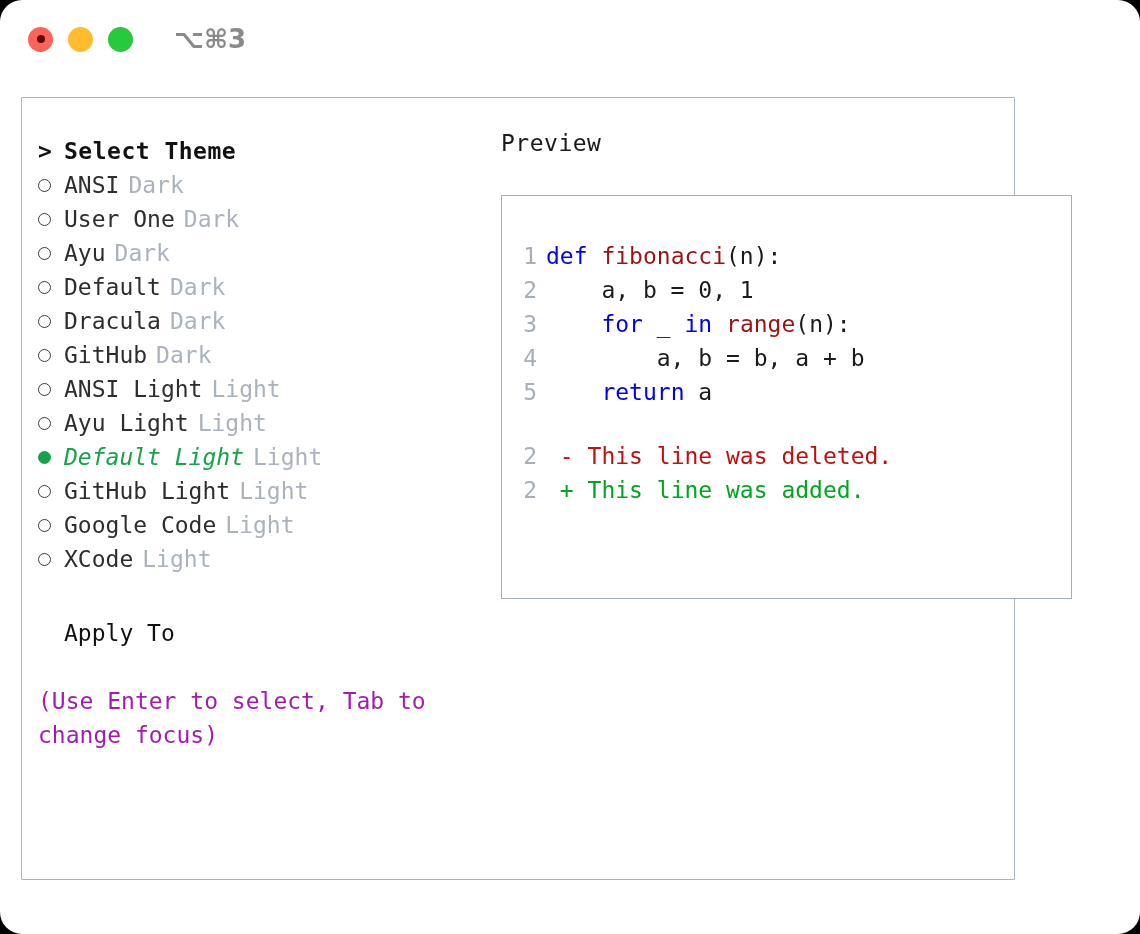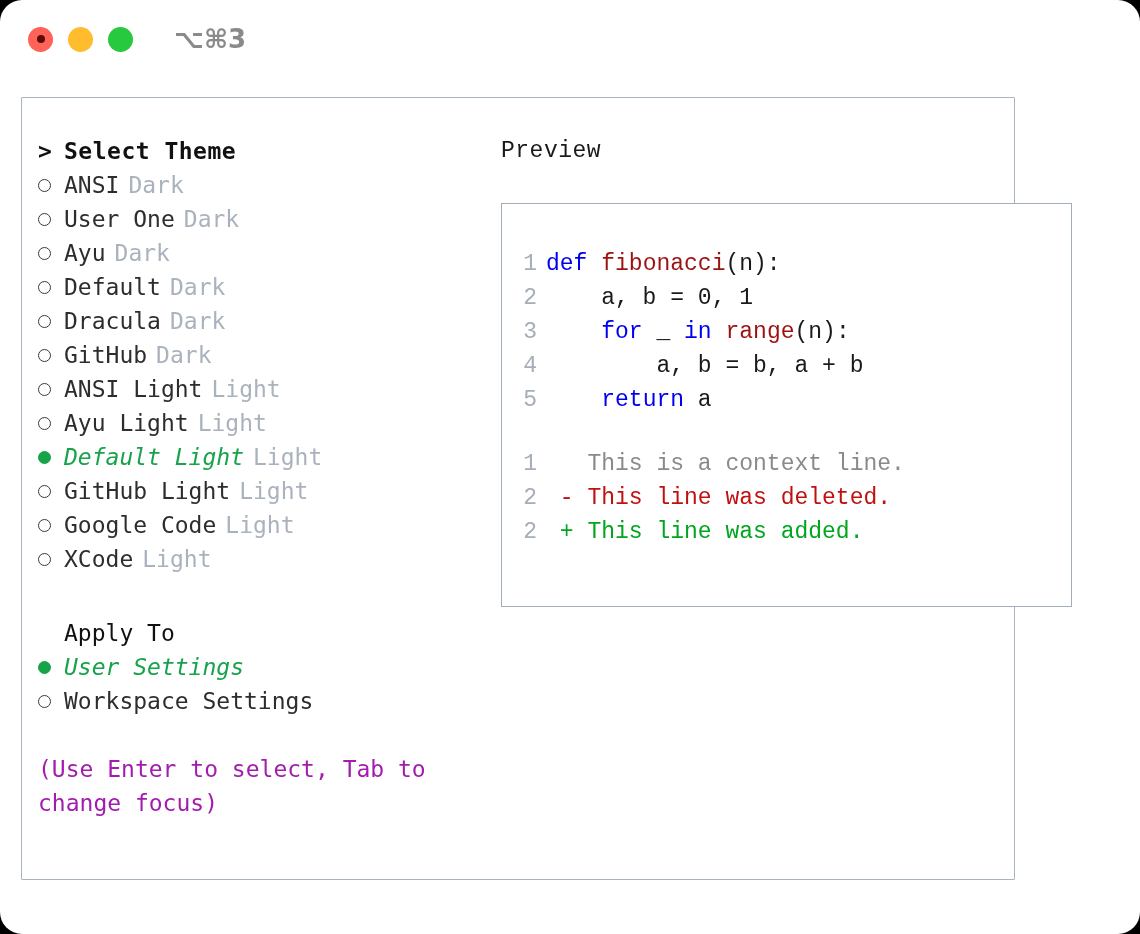--- a/index.html
+++ b/index.html
@@ -137,23 +137,22 @@
     font-size: 23px;
     line-height: 34px;
     color: #a21caf;
     width: 420px;
   }
 
   
   #right-col {
     position: absolute;
     left: 479px;
-    top: 36px;
+    top: 28px;
     width: 495px;
-    font-family: Liberation Mono, monospace;
   }
   #preview-title {
     font-size: 23px;
     color: #1a1a1a;
     line-height: 34px;
     letter-spacing: 0.5px;
   }
   #preview-box {
     margin-top: 35px;
     width: 571px;
@@ -219,40 +218,35 @@
           <div class="row"><span class="marker"><span class="radio"></span></span><span class="theme-name">Ayu Light</span><span class="variant">Light</span></div>
           <div class="row selected"><span class="marker"><span class="radio sel"></span></span><span class="theme-name">Default Light</span><span class="variant">Light</span></div>
           <div class="row"><span class="marker"><span class="radio"></span></span><span class="theme-name">GitHub Light</span><span class="variant">Light</span></div>
           <div class="row"><span class="marker"><span class="radio"></span></span><span class="theme-name">Google Code</span><span class="variant">Light</span></div>
           <div class="row"><span class="marker"><span class="radio"></span></span><span class="theme-name">XCode</span><span class="variant">Light</span></div>
         </div>
 
       <div class="spacer-lg"></div>
 
       <div class="row section-head">Apply To</div>
-      <div id="apply-rows">
-          <div class="row selected"><span class="marker"><span class="radio sel"></span></span><span class="theme-name">User Settings</span></div>
-          <div class="row"><span class="marker"><span class="radio"></span></span><span class="theme-name">Workspace Settings</span></div>
-        </div>
 
       <div class="spacer-md"></div>
       <div class="hint">(Use Enter to select, Tab to change focus)</div>
     </div>
 
     <div id="right-col">
       <div id="preview-title">Preview</div>
       <div id="preview-box">
         <div id="code-area">
             <div class="cline"><span class="ln">1</span><span class="kw">def </span><span class="fn">fibonacci</span><span class="pl">(n):</span></div>
             <div class="cline"><span class="ln">2</span><span class="pl">    a, b = 0, 1</span></div>
             <div class="cline"><span class="ln">3</span><span class="pl">    </span><span class="kw">for</span><span class="pl"> _ </span><span class="kw">in</span><span class="pl"> </span><span class="fn">range</span><span class="pl">(n):</span></div>
             <div class="cline"><span class="ln">4</span><span class="pl">        a, b = b, a + b</span></div>
             <div class="cline"><span class="ln">5</span><span class="pl">    </span><span class="kw">return</span><span class="pl"> a</span></div>
             <div class="gap"></div>
-            <div class="cline"><span class="ln">1</span><span class="ctx">   </span><span class="ctx">This is a context line.</span></div>
             <div class="cline"><span class="ln">2</span><span class="del"> - </span><span class="del">This line was deleted.</span></div>
             <div class="cline"><span class="ln">2</span><span class="add"> + </span><span class="add">This line was added.</span></div>
           </div>
       </div>
     </div>
 
   </div>
 </div>
 
 </body></html>

